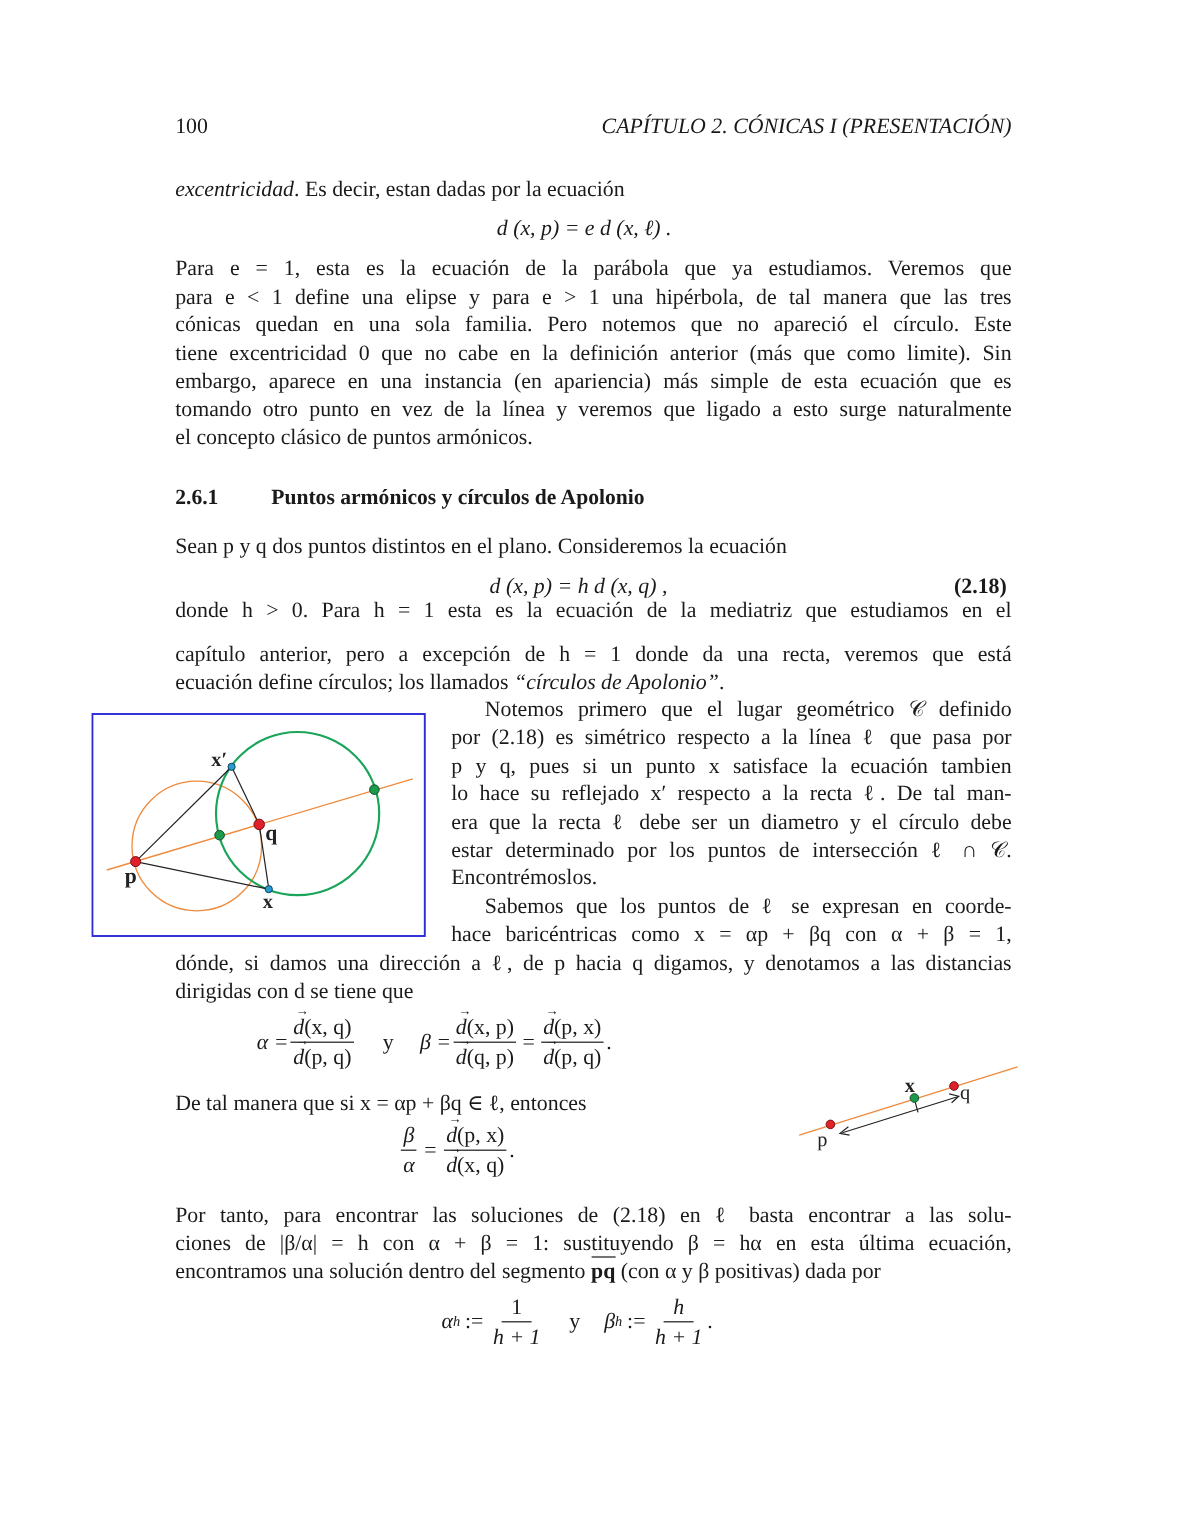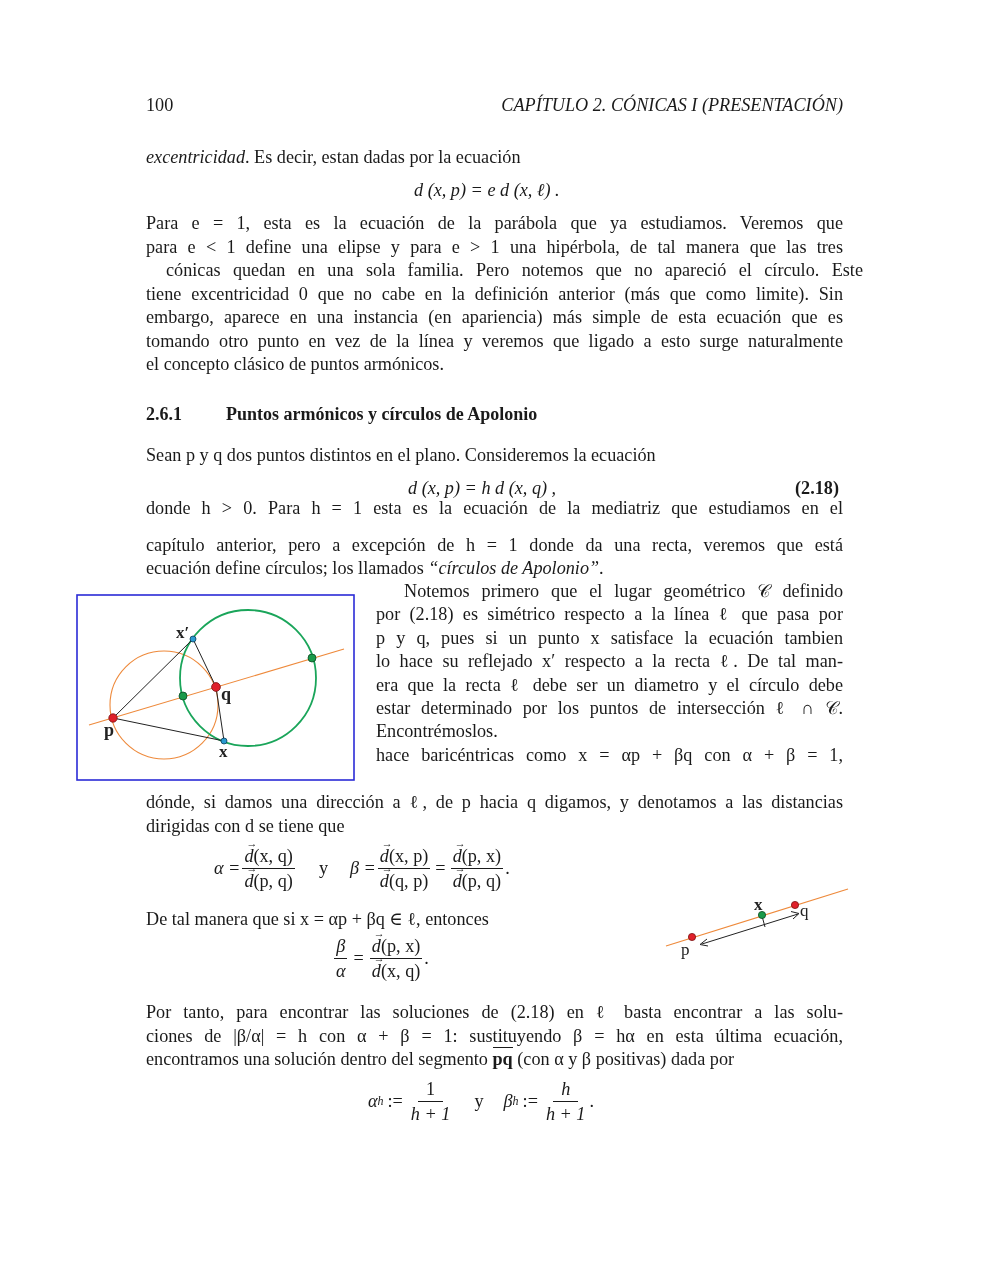--- a/index.html
+++ b/index.html
@@ -38,21 +38,21 @@
   <div class="abs txt header-num">100</div>
   <div class="abs txt header-title">CAPÍTULO 2.   CÓNICAS I (PRESENTACIÓN)</div>
 
   <div class="line txt" style="top:146px;">
     <span class="it">excentricidad</span><span>. Es decir, estan dadas por la ecuación</span>
   </div>
   <div class="eq txt it" style="left:414px; top:179px;">d (x, p) = e d (x, ℓ) .</div>
 
   <div class="line txt j" style="top:212px;">Para e = 1, esta es la ecuación de la parábola que ya estudiamos.  Veremos que</div>
   <div class="line txt j" style="top:236px;">para e &lt; 1 define una elipse y para e &gt; 1 una hipérbola, de tal manera que las tres</div>
-  <div class="line txt j" style="top:259px;margin-left:20px;">cónicas quedan en una sola familia.  Pero notemos que no apareció el círculo.  Este</div>
+  <div class="line txt j" style="top:259px;">cónicas quedan en una sola familia.  Pero notemos que no apareció el círculo.  Este</div>
   <div class="line txt j" style="top:283px;">tiene excentricidad 0 que no cabe en la definición anterior (más que como limite). Sin</div>
   <div class="line txt j" style="top:306px;">embargo, aparece en una instancia (en apariencia) más simple de esta ecuación que es</div>
   <div class="line txt j" style="top:330px;">tomando otro punto en vez de la línea y veremos que ligado a esto surge naturalmente</div>
   <div class="line txt" style="top:353px;">el concepto clásico de puntos armónicos.</div>
 
   <div class="abs section">
     <span class="num">2.6.1</span><span>Puntos armónicos y círculos de Apolonio</span>
   </div>
 
   <div class="line txt" style="top:444px;">Sean p y q dos puntos distintos en el plano. Consideremos la ecuación</div>
@@ -92,20 +92,21 @@
   </svg>
 
   <div class="abs txt" style="left:376px; top:580px; width:467px;">
     <div class="just" style="text-indent:28px;">Notemos primero que el lugar geométrico 𝒞 definido</div>
     <div class="just">por (2.18) es simétrico respecto a la línea ℓ que pasa por</div>
     <div class="just">p y q, pues si un punto x satisface la ecuación tambien</div>
     <div class="just">lo hace su reflejado x′ respecto a la recta ℓ. De tal man-</div>
     <div class="just">era que la recta ℓ debe ser un diametro y el círculo debe</div>
     <div class="just">estar determinado por los puntos de intersección ℓ ∩ 𝒞.</div>
     <div class="last">Encontrémoslos.</div>
+    <div class="just" style="text-indent:28px;">Sabemos que los puntos de ℓ se expresan en coorde-</div>
     <div class="just">hace baricéntricas como x = αp + βq con α + β = 1,</div>
   </div>
 
   <div class="line txt j" style="top:791px;">dónde, si damos una dirección a ℓ, de p hacia q digamos, y denotamos a las distancias</div>
   <div class="line txt" style="top:815px;">dirigidas con d se tiene que</div>
 
   <div class="eq txt" style="left:214px; top:845px; display:flex; align-items:center;">
     <span class="it">α =</span>
     <span class="frac">
       <span class="n"><span class="vec">d</span><span>(x, q)</span></span>

